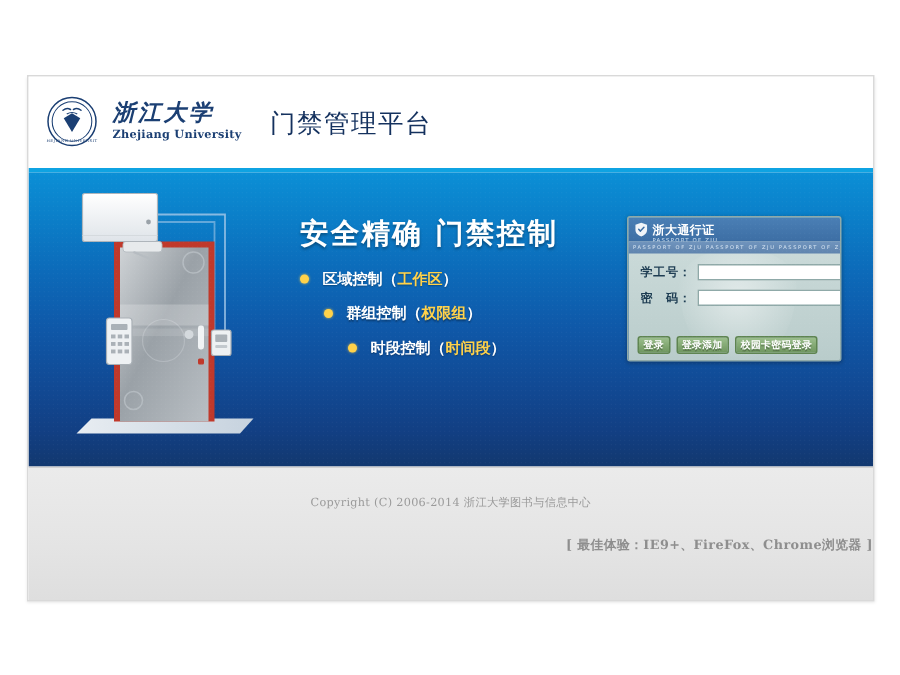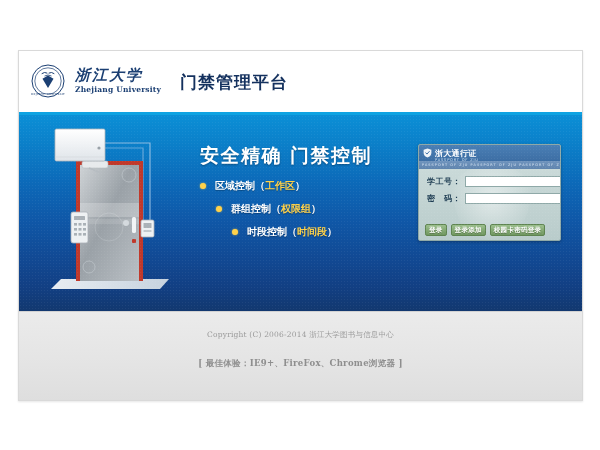--- a/index.html
+++ b/index.html
@@ -83,21 +83,21 @@
     color: #1b3f73;
     letter-spacing: 0.2px;
     white-space: nowrap;
   }
 
   .platform-title {
     position: absolute;
     left: 161px;
     top: 20px;
     font-size: 17px;
-    font-weight: bold;
+    font-weight: normal;
     color: #14315e;
     letter-spacing: 1px;
     white-space: nowrap;
   }
 
   .header-rule {
     position: absolute;
     left: 0;
     top: 61px;
     width: 100%;
@@ -361,20 +361,21 @@
     letter-spacing: 0.2px;
   }
 
   .footer-browsers {
     margin-top: 18px;
     font-family: "DejaVu Serif", "Liberation Serif", serif;
     font-size: 8.5px;
     font-weight: bold;
     color: #8e8e8e;
     letter-spacing: 0.3px;
+    text-align: right;
   }
 </style>
 </head>
 <body>
 
 <div id="page">
 
   <div class="shell">
 
     <div class="header">

